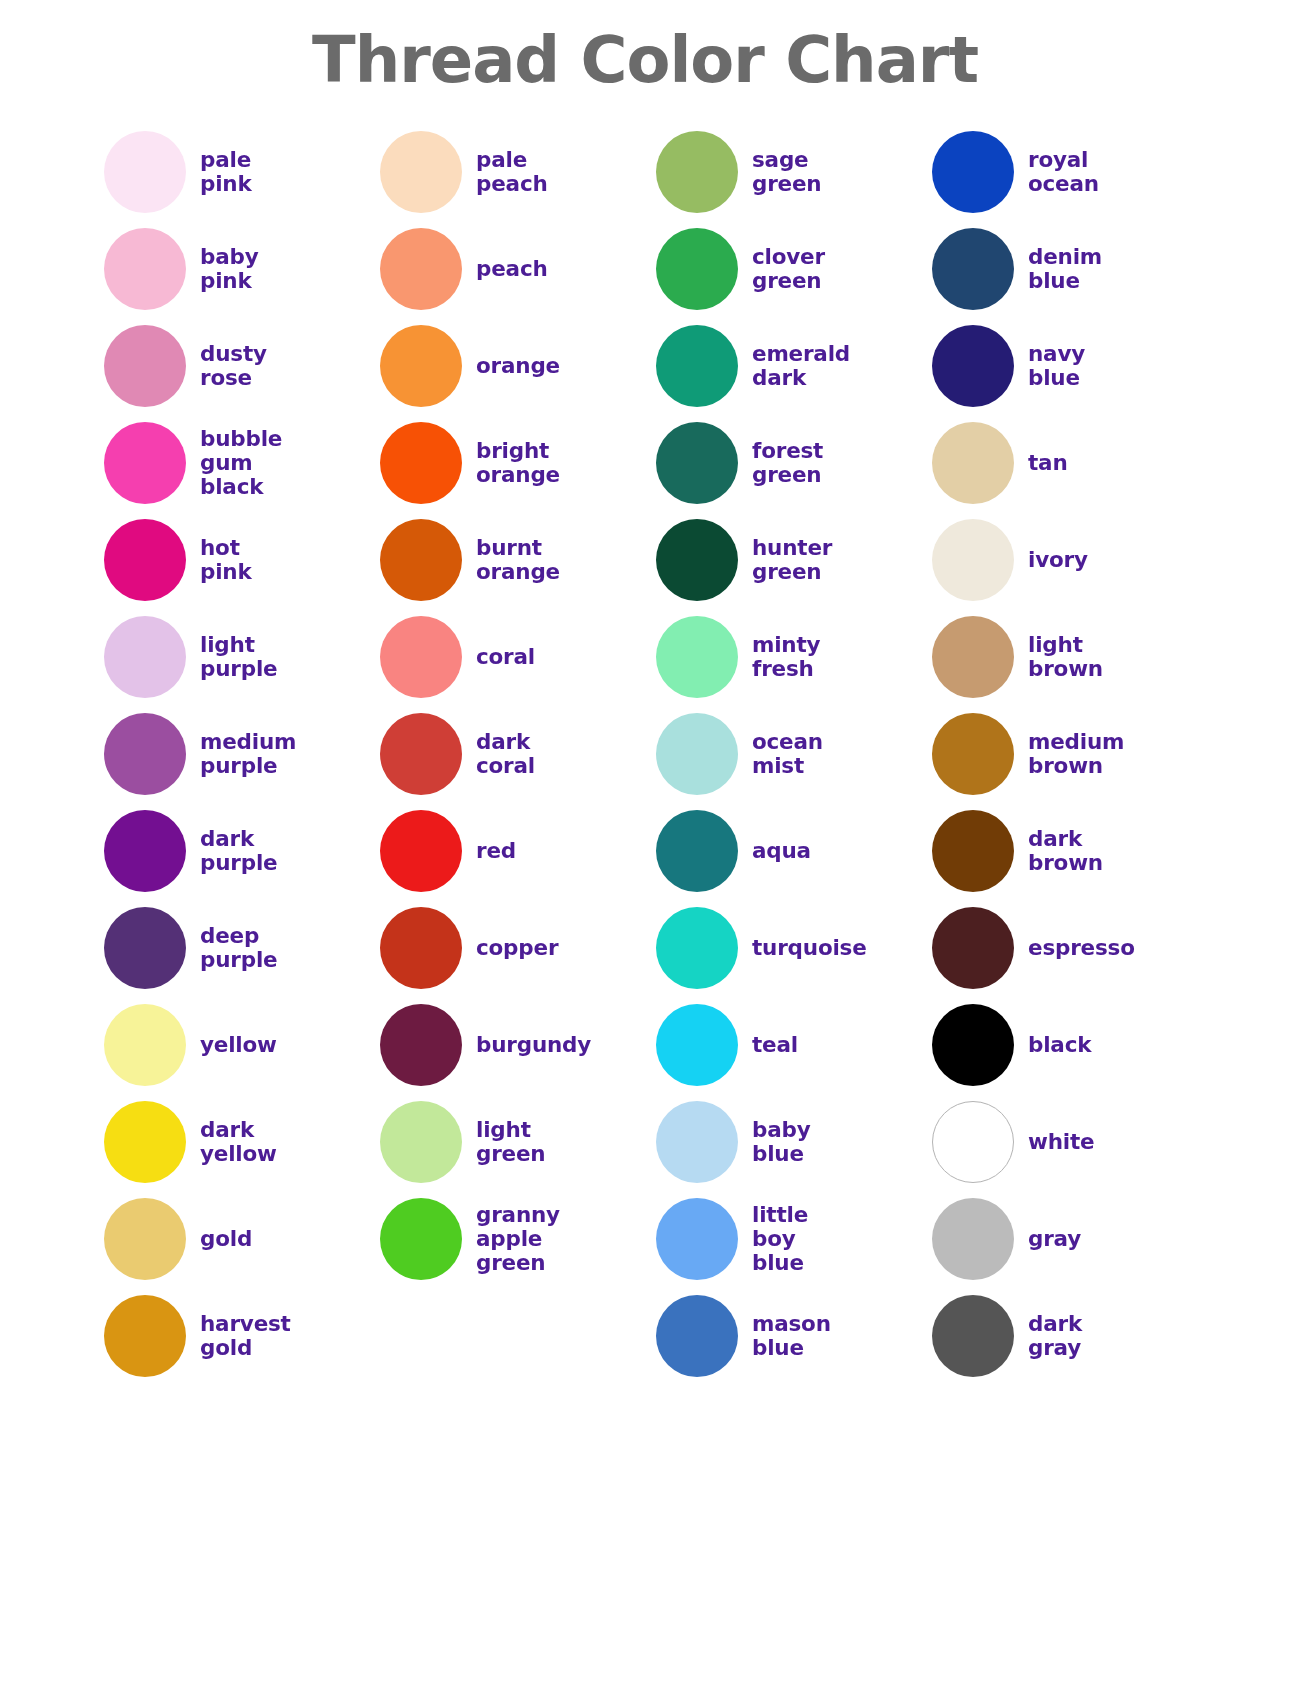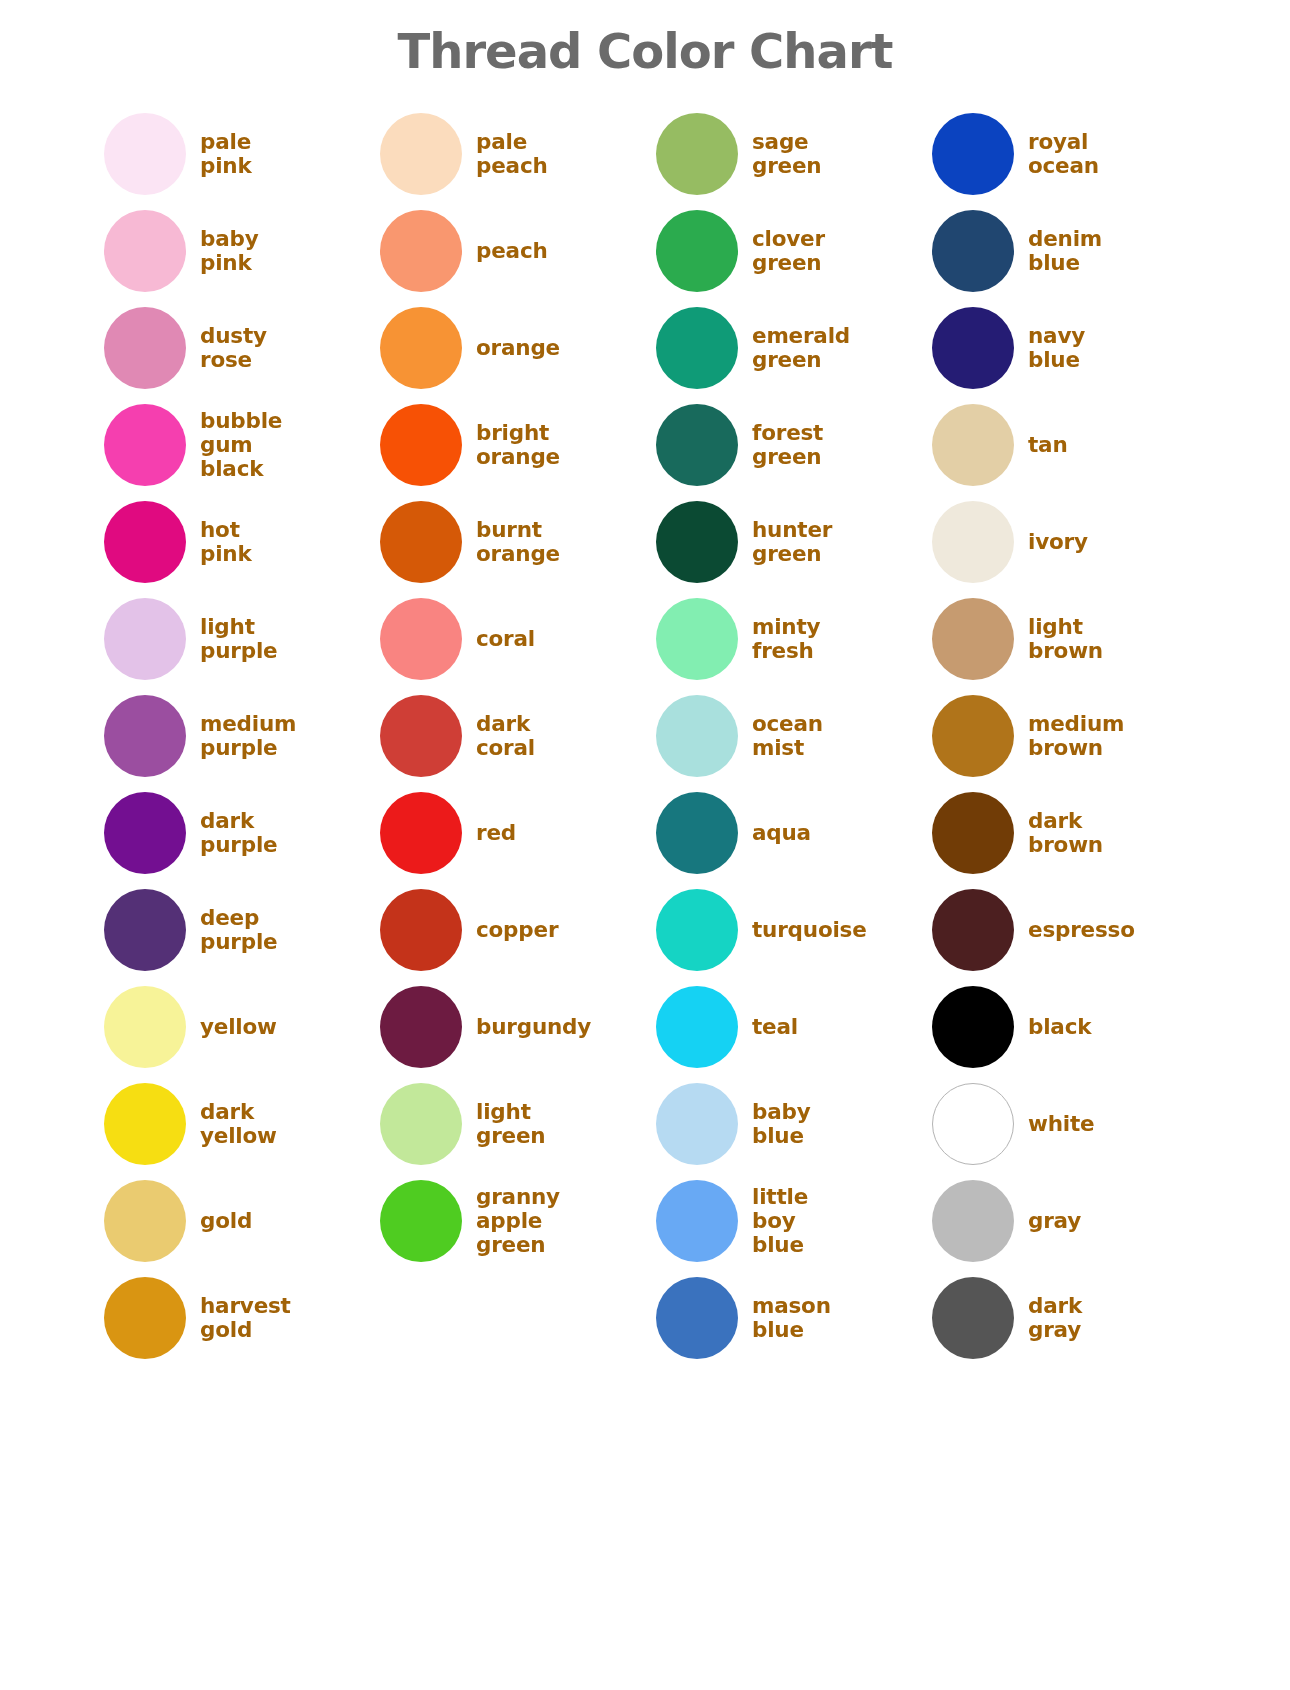--- a/index.html
+++ b/index.html
@@ -16,21 +16,21 @@
   .page {
     position: relative;
     width: 1290px;
     height: 1690px;
     background: #ffffff;
     box-sizing: border-box;
   }
   .chart-title {
     text-align: center;
     font-family: "DejaVu Sans", sans-serif;
-    font-size: 48px;
+    font-size: 64px;
     font-weight: bold;
     color: #6b6b6b;
     letter-spacing: -1px;
     padding-top: 24px;
     margin: 0;
     line-height: 1.15;
   }
   .grid {
     display: grid;
     grid-template-columns: repeat(4, 276px);
@@ -58,21 +58,21 @@
     flex: 0 0 auto;
   }
   .swatch-dot.outlined {
     border: 1.5px solid #b4b4b4;
     box-sizing: border-box;
   }
   .swatch-label {
     font-family: "DejaVu Sans", sans-serif;
     font-size: 21.5px;
     font-weight: bold;
-    color: #a16207;
+    color: #4c1d95;
     line-height: 1.12;
     white-space: pre-line;
     letter-spacing: -0.2px;
   }
 </style>
 </head>
 <body>
 
 <div class="page">
 
@@ -209,21 +209,21 @@
 green</div>
         </div>
         <div class="swatch-row">
           <div class="swatch-dot" style="background-color: rgb(43, 171, 78);"></div>
           <div class="swatch-label">clover
 green</div>
         </div>
         <div class="swatch-row">
           <div class="swatch-dot" style="background-color: rgb(15, 155, 119);"></div>
           <div class="swatch-label">emerald
-green</div>
+dark</div>
         </div>
         <div class="swatch-row">
           <div class="swatch-dot" style="background-color: rgb(24, 106, 92);"></div>
           <div class="swatch-label">forest
 green</div>
         </div>
         <div class="swatch-row">
           <div class="swatch-dot" style="background-color: rgb(11, 74, 51);"></div>
           <div class="swatch-label">hunter
 green</div>

